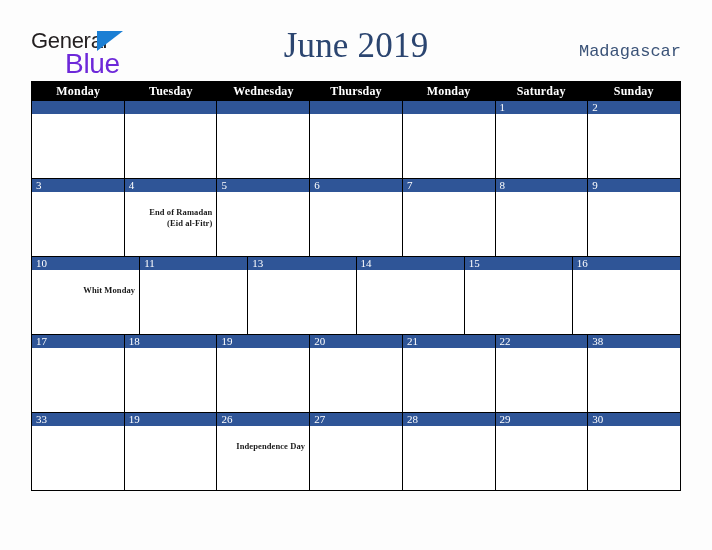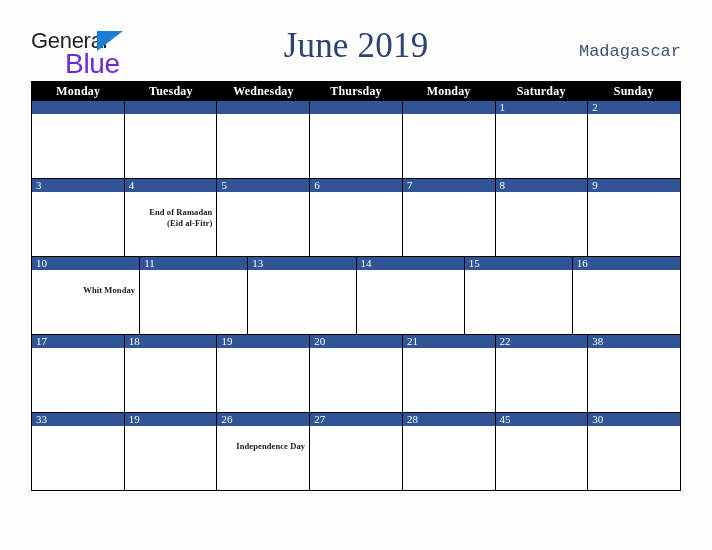--- a/index.html
+++ b/index.html
@@ -313,21 +313,21 @@
           </div>
           <div class="cell">
             <div class="daynum-bar">27</div>
             <div class="events"></div>
           </div>
           <div class="cell">
             <div class="daynum-bar">28</div>
             <div class="events"></div>
           </div>
           <div class="cell">
-            <div class="daynum-bar">45</div>
+            <div class="daynum-bar">29</div>
             <div class="events"></div>
           </div>
           <div class="cell">
             <div class="daynum-bar">30</div>
             <div class="events"></div>
           </div>
         </div>
       </div>
   </div>
 

